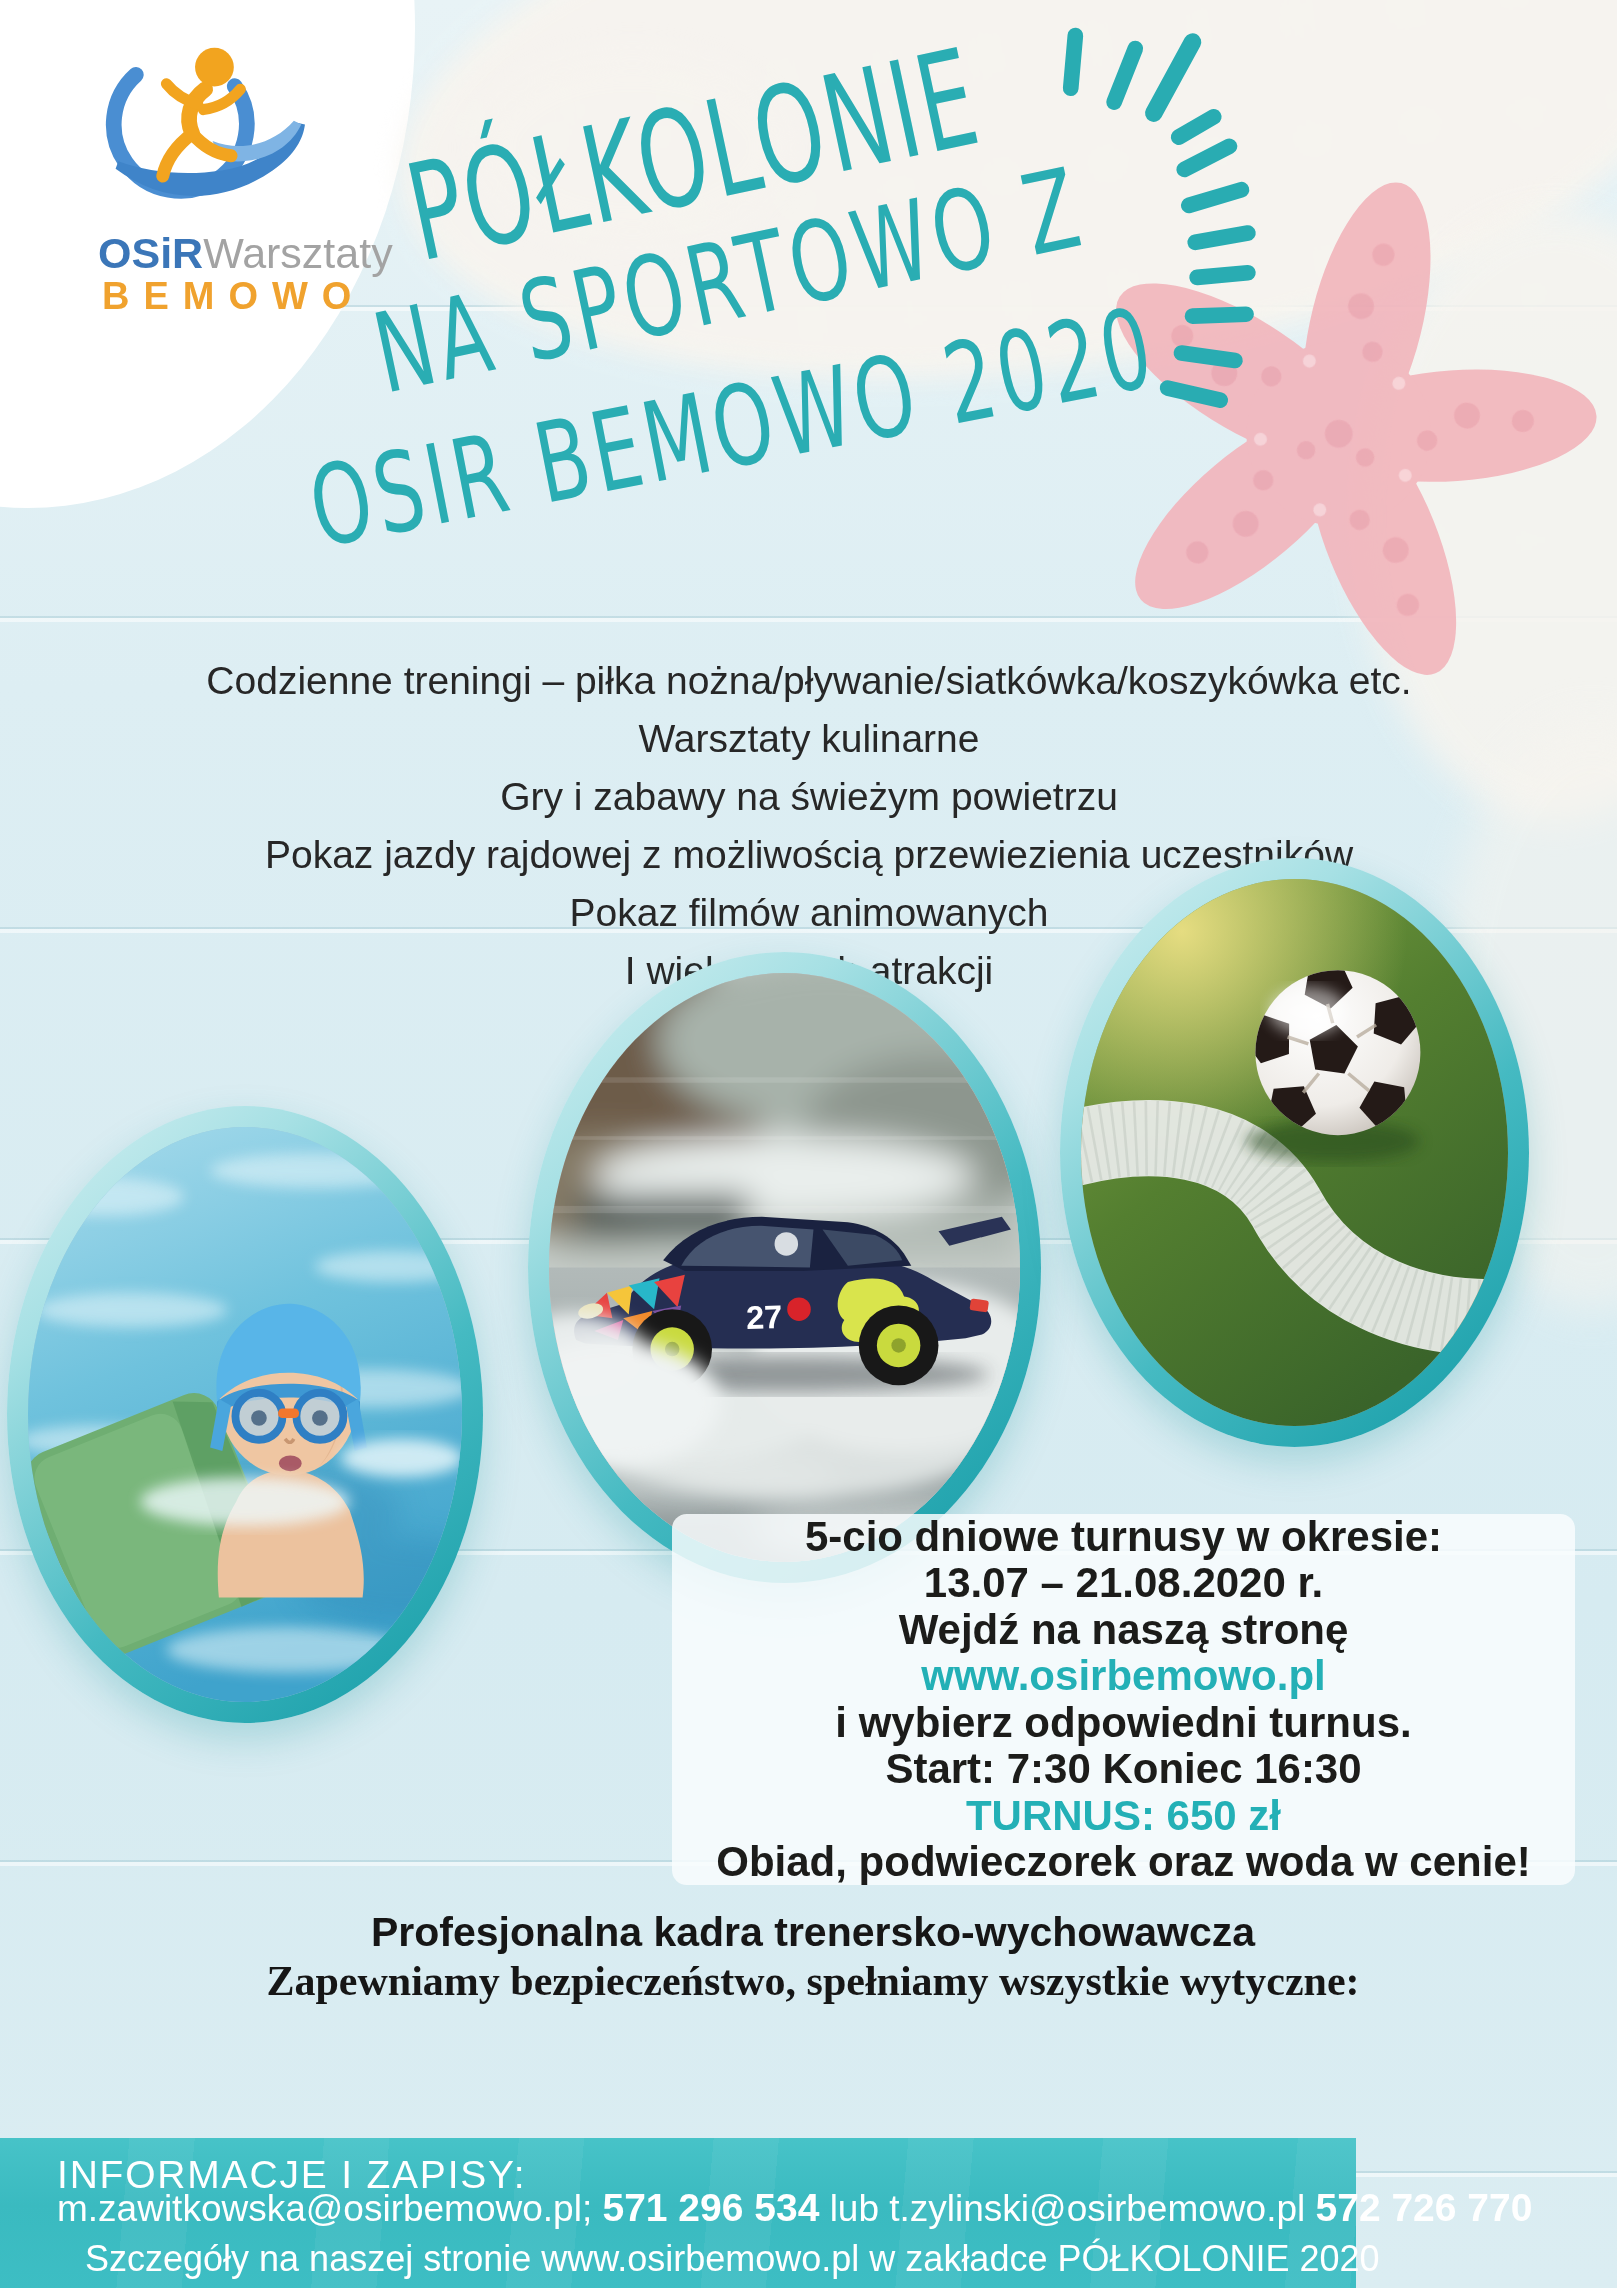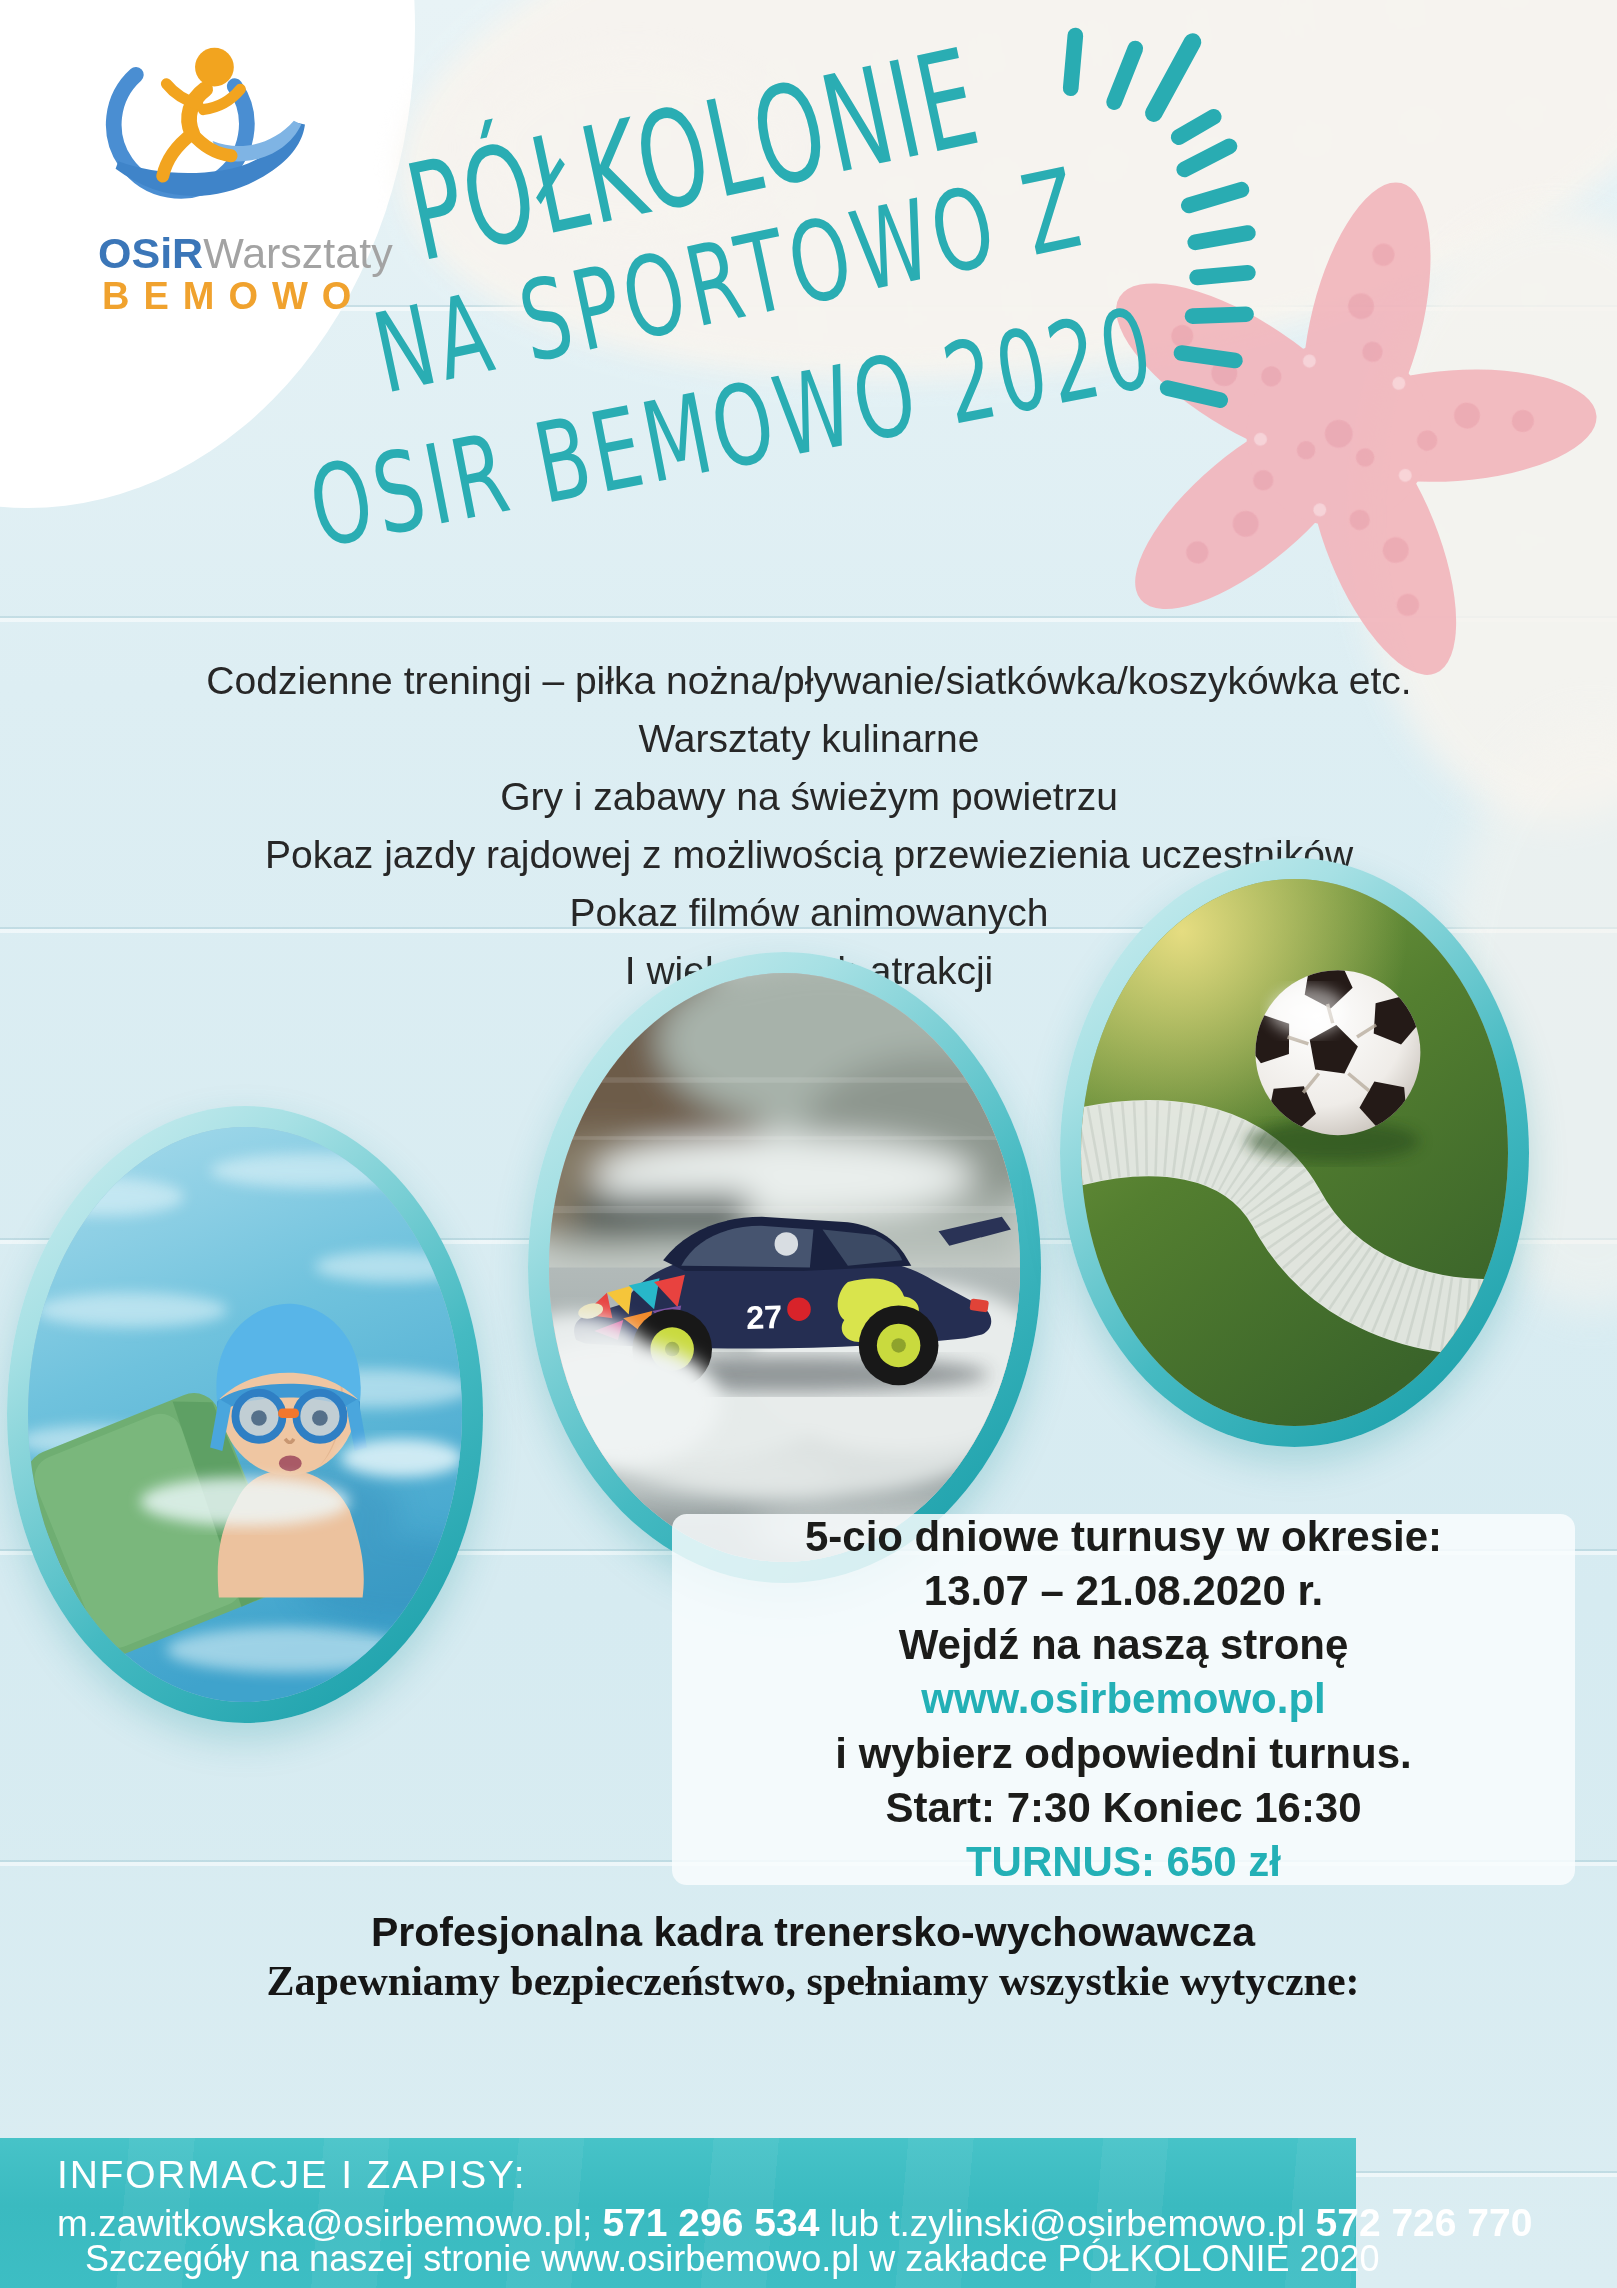--- a/index.html
+++ b/index.html
@@ -60,21 +60,21 @@
 
   .partners{position:absolute;left:0;top:2019px;width:1618px;height:120px;}
   .partner{position:absolute;}
 
   .band{position:absolute;left:0;top:2138px;width:1356px;height:151px;
     background:linear-gradient(180deg,#47c3c8 0%,#3abac0 45%,#3dbec4 100%);color:#fff;}
   .band::after{content:"";position:absolute;inset:0;
     background:repeating-linear-gradient(95deg,rgba(255,255,255,0) 0 129px,rgba(255,255,255,.05) 129px 194px);}
   .band>div{position:absolute;left:57px;white-space:nowrap;z-index:1;}
   .f-heading{top:14.8px;font-size:39px;letter-spacing:1.8px;}
-  .f-line2{top:63px;font-size:37px;}
+  .f-line2{top:48px;font-size:37px;}
   .f-line2 b{font-size:39px;}
   .f-line3{top:100px;font-size:36px;margin-left:28px;}
 </style>
 </head>
 <body>
 
 <div class="poster">
   <div class="planks"></div>
   <div class="white-blob"></div>
 
@@ -381,20 +381,21 @@
   </div>
 
   <section class="info-box">
     <span>5-cio dniowe turnusy w okresie:</span>
     <span>13.07 – 21.08.2020 r.</span>
     <span>Wejdź na naszą stronę</span>
     <span class="teal">www.osirbemowo.pl</span>
     <span>i wybierz odpowiedni turnus.</span>
     <span>Start: 7:30 Koniec 16:30</span>
     <span class="teal">TURNUS: 650 zł</span>
+    <span>Obiad, podwieczorek oraz woda w cenie!</span>
   </section>
 
   <p class="staff staff1">Profesjonalna kadra trenersko-wychowawcza</p>
   <p class="staff staff2">Zapewniamy bezpieczeństwo, spełniamy wszystkie wytyczne:</p>
 
   <div class="partners">
     <svg style="position:absolute;width:0;height:0">
       <symbol id="eagle" viewBox="0 0 100 110">
         <path d="M38 12 l5 -9 4 6 3 -8 3 8 4 -6 5 9 z"></path>
         <path d="M50 13 c-6 0 -9 4 -9 9 0 3 1 5 3 7 l-8 4 7 3 z"></path>

